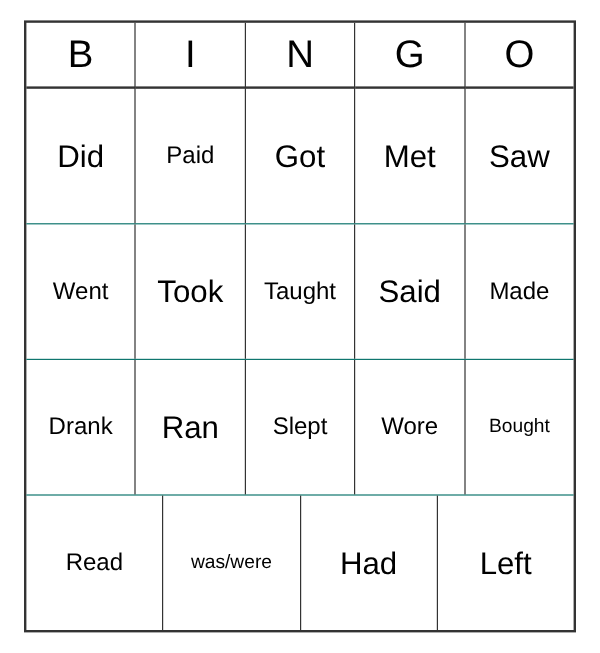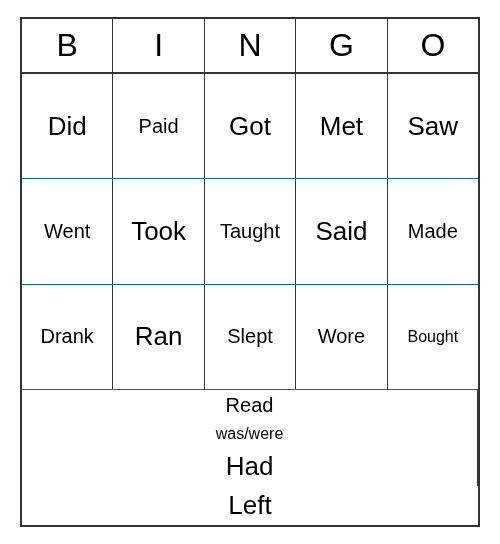--- a/index.html
+++ b/index.html
@@ -53,21 +53,20 @@
     }
 
     .bingo-row {
       display: flex;
       flex: 1;
       border-bottom: 1px solid #0f766e;
     }
 
     .bingo-row:last-child {
       border-bottom: none;
-      flex-direction: column;
     }
 
     .bingo-cell {
       flex: 1;
       display: flex;
       align-items: center;
       justify-content: center;
       border-right: 1px solid #333;
       font-size: 20px;
       text-align: center;

